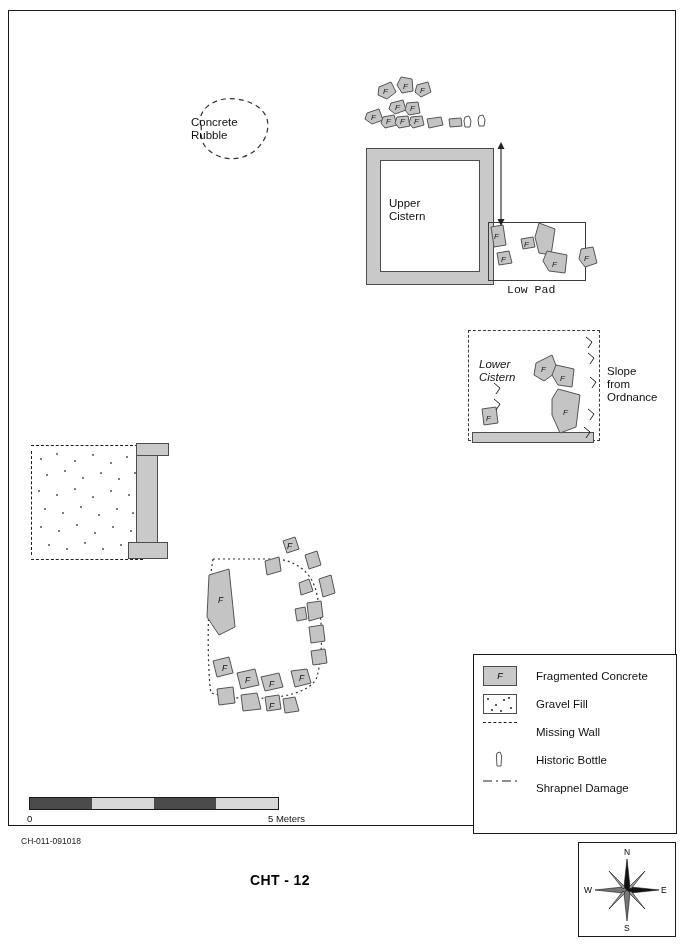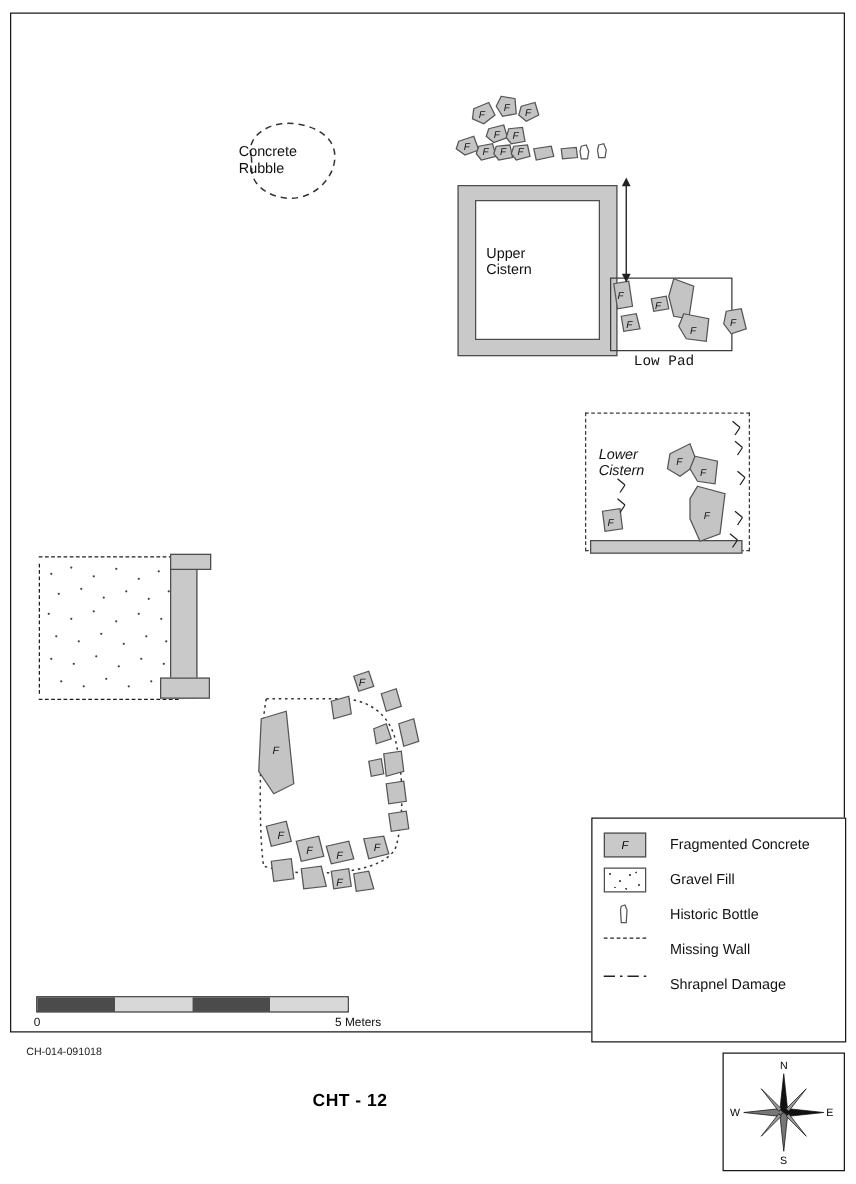--- a/index.html
+++ b/index.html
@@ -386,20 +386,23 @@
       <svg width="12" height="84" viewBox="0 0 12 84">
         <line x1="6" y1="4" x2="6" y2="80" stroke="#222" stroke-width="1.1"></line>
         <polygon points="6,0 2.5,7 9.5,7" fill="#222"></polygon>
         <polygon points="6,84 2.5,77 9.5,77" fill="#222"></polygon>
       </svg>
     </div>
 
     <div id="lower-cistern-box"></div>
     <div class="label label-center" id="lower-cistern-label">Lower
 Cistern</div>
+    <div class="label" id="slope-ordnance-label">Slope
+from
+Ordnance</div>
     <div id="lower-cistern-wall"></div>
 
     <div>
       <svg style="position:absolute; left:455px; top:312px;" width="150" height="125" viewBox="0 0 150 125">
         <g fill="#c4c4c4" stroke="#555" stroke-width="1">
           <polygon points="72,40 88,32 94,48 80,58 70,52"></polygon>
           <polygon points="92,42 110,46 108,64 94,62 88,52"></polygon>
           <polygon points="94,66 116,72 112,104 96,110 88,92 88,76"></polygon>
           <polygon points="18,86 32,84 34,100 20,102"></polygon>
         </g>
@@ -511,52 +514,52 @@
     </div>
 
     <div id="scalebar">
       <div class="seg dark"></div>
       <div class="seg light"></div>
       <div class="seg dark"></div>
       <div class="seg light"></div>
     </div>
     <div class="label" id="scale-zero">0</div>
     <div class="label" id="scale-max">5 Meters</div>
-    <div class="label" id="doc-code">CH-014-091018</div>
+    <div class="label" id="doc-code">CH-011-091018</div>
 
     <div id="legend">
 
       <div class="legend-row">
         <div class="legend-swatch">
           <div class="sw-frag">F</div>
         </div>
         <div class="legend-text">Fragmented Concrete</div>
       </div>
 
       <div class="legend-row">
         <div class="legend-swatch">
           <div class="sw-gravel"></div>
         </div>
         <div class="legend-text">Gravel Fill</div>
+      </div>
+
+      <div class="legend-row">
+        <div class="legend-swatch">
+          <div class="sw-dash"></div>
+        </div>
+        <div class="legend-text">Missing Wall</div>
       </div>
 
       <div class="legend-row">
         <div class="legend-swatch">
           <svg width="34" height="20" viewBox="0 0 34 20">
             <path d="M14,3 l3,-1 l1.6,4 l-0.6,10 l-4,0 l-0.6,-10 z" fill="#fff" stroke="#555" stroke-width="1"></path>
           </svg>
         </div>
         <div class="legend-text">Historic Bottle</div>
-      </div>
-
-      <div class="legend-row">
-        <div class="legend-swatch">
-          <div class="sw-dash"></div>
-        </div>
-        <div class="legend-text">Missing Wall</div>
       </div>
 
       <div class="legend-row">
         <div class="legend-swatch">
           <svg width="34" height="6" viewBox="0 0 34 6">
             <path d="M0,3 L9,3 M13,3 L15,3 M19,3 L28,3 M32,3 L34,3" stroke="#222" stroke-width="1.2"></path>
           </svg>
         </div>
         <div class="legend-text">Shrapnel Damage</div>
       </div>

